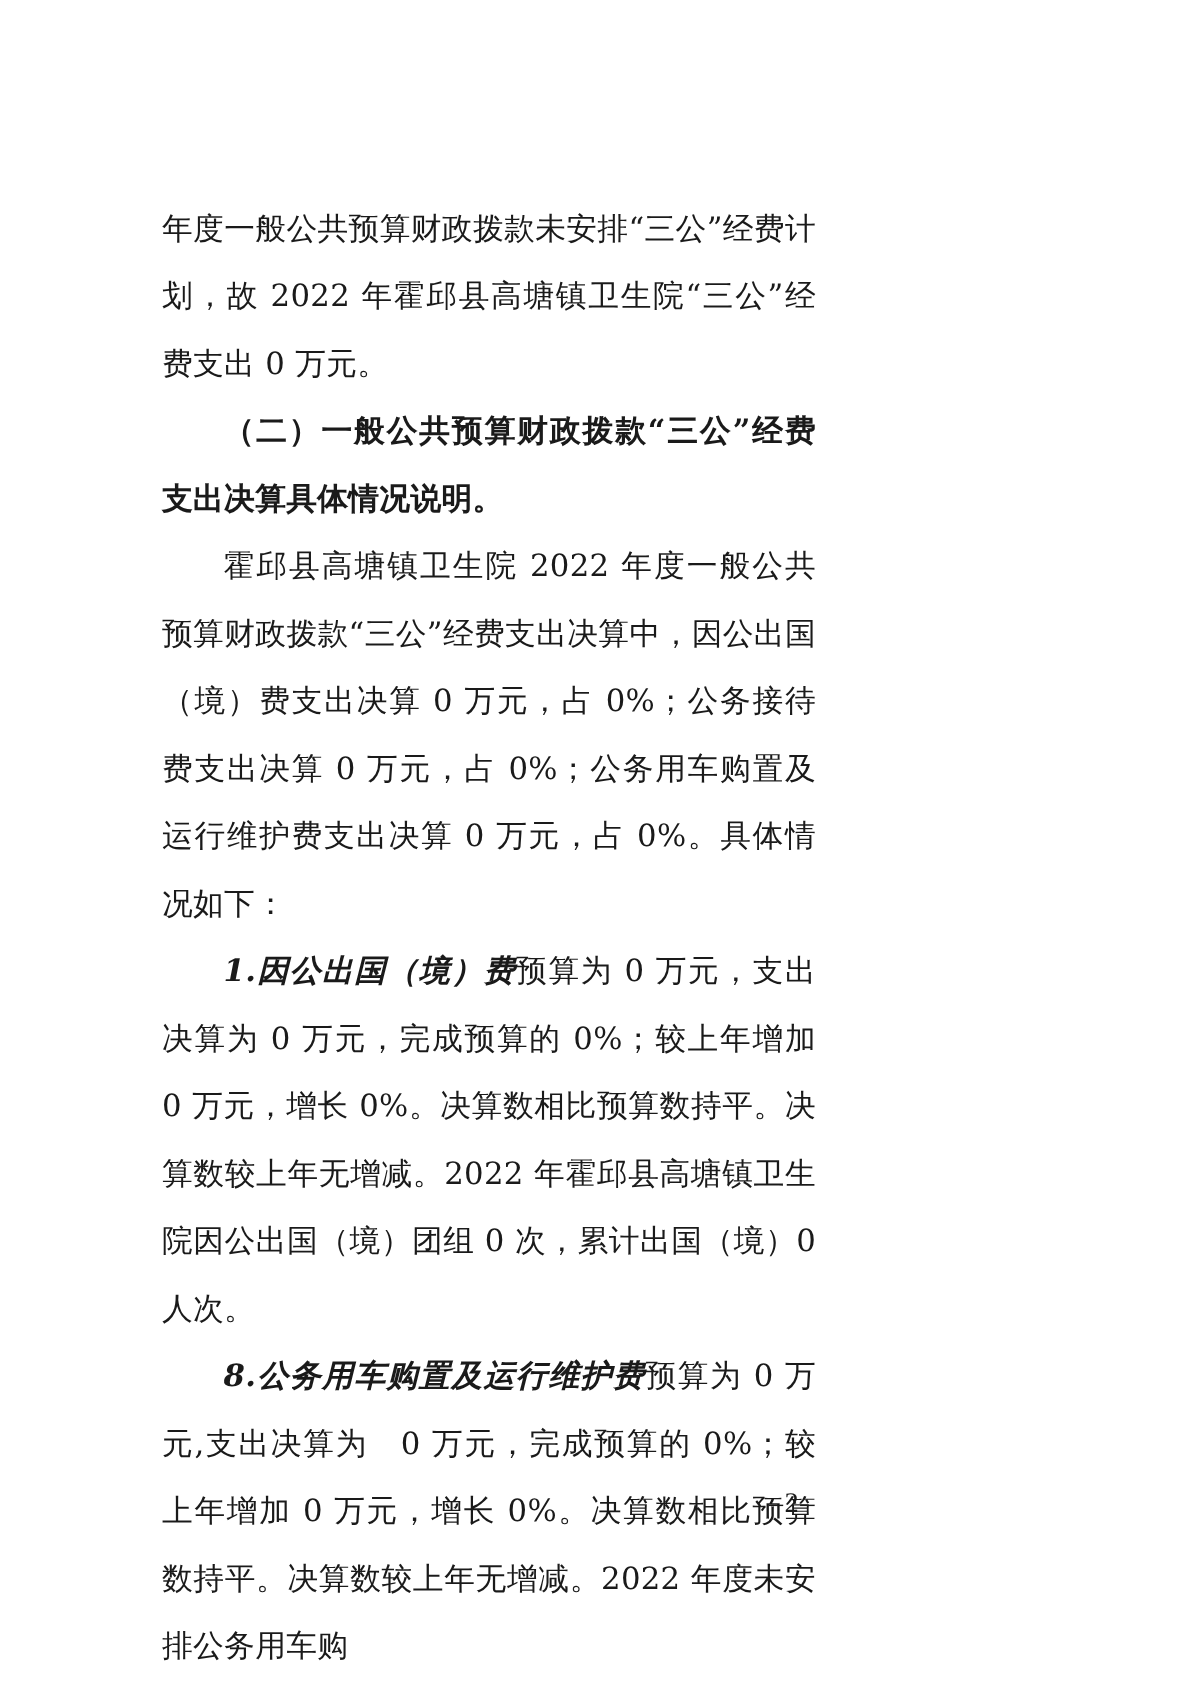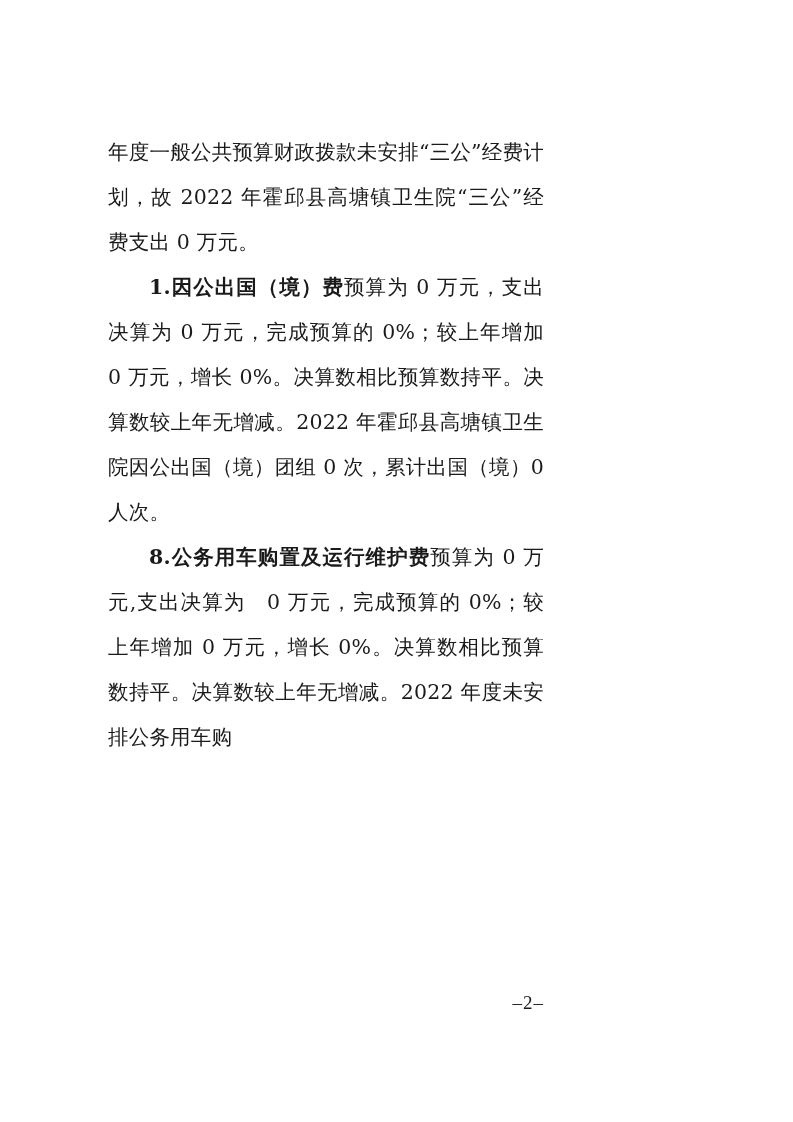--- a/index.html
+++ b/index.html
@@ -32,20 +32,21 @@
   }
   p {
     margin: 0;
     padding: 0;
   }
   .indent {
     text-indent: 2em;
   }
   .bold {
     font-weight: bold;
+    font-style: italic;
   }
   .heading {
     font-weight: bold;
     text-indent: 2em;
   }
   .page-number {
     position: absolute;
     bottom: 108px;
     right: 96px;
     font-size: 19px;
@@ -55,21 +56,23 @@
   }
 </style>
 </head>
 <body>
 
 <div class="page">
   <div class="doc-body">
 
     <p class="plain">年度一般公共预算财政拨款未安排“三公”经费计划，故 2022 年霍邱县高塘镇卫生院“三公”经费支出 0 万元。</p>
 
+    <p class="heading">（二）一般公共预算财政拨款“三公”经费支出决算具体情况说明。</p>
 
+    <p class="indent">霍邱县高塘镇卫生院 2022 年度一般公共预算财政拨款“三公”经费支出决算中，因公出国（境）费支出决算 0 万元，占 0%；公务接待费支出决算 0 万元，占 0%；公务用车购置及运行维护费支出决算 0 万元，占 0%。具体情况如下：</p>
 
     <p class="indent"><span class="bold">1.因公出国（境）费</span><span>预算为 0 万元，支出决算为 0 万元，完成预算的 0%；较上年增加 0 万元，增长 0%。决算数相比预算数持平。决算数较上年无增减。2022 年霍邱县高塘镇卫生院因公出国（境）团组 0 次，累计出国（境）0 人次。</span></p>
 
 
     <p class="indent"><span class="bold">8.公务用车购置及运行维护费</span><span>预算为 0 万元,支出决算为　0 万元，完成预算的 0%；较上年增加 0 万元，增长 0%。决算数相比预算数持平。决算数较上年无增减。2022 年度未安排公务用车购</span></p>
 
   </div>
 
   <div class="page-number">–2–</div>
 </div>

